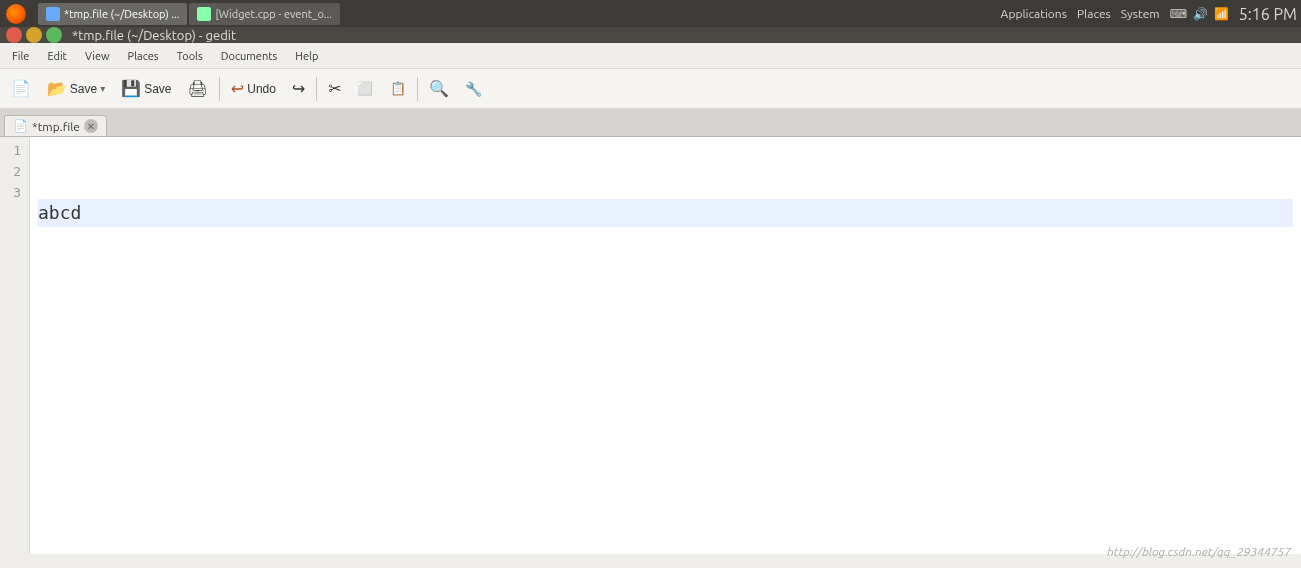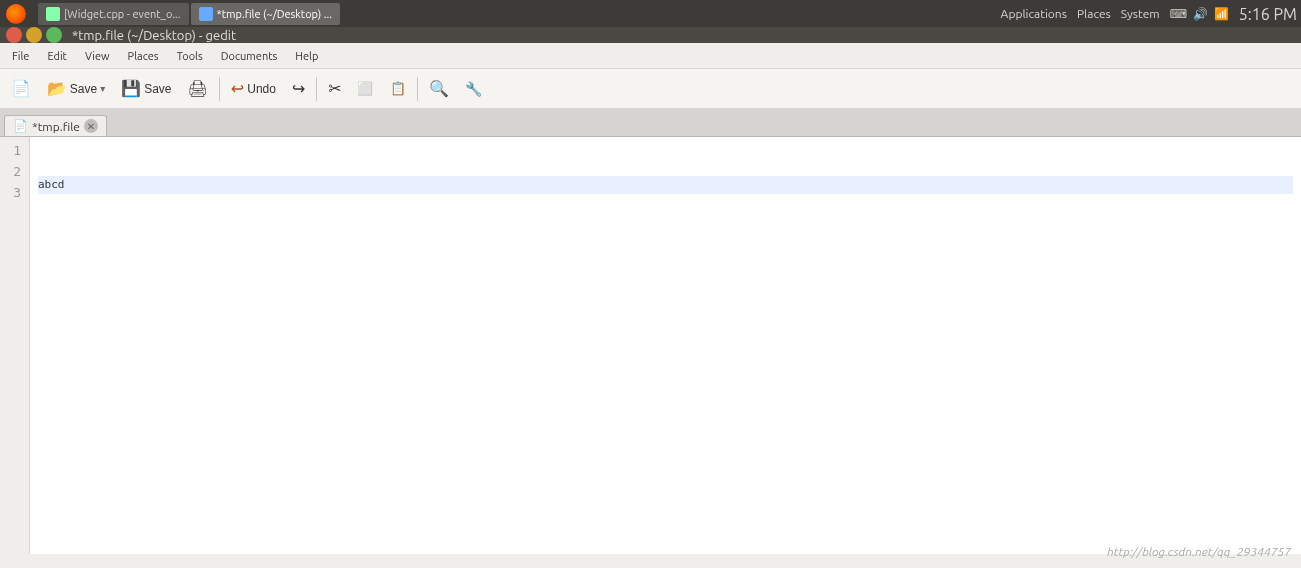--- a/index.html
+++ b/index.html
@@ -214,21 +214,21 @@
       font-size: 13px;
       border-right: 1px solid #d8d6d0;
       min-width: 30px;
       text-align: right;
       line-height: 1.6;
       user-select: none;
     }
     .code-content {
       padding: 4px 8px;
       font-family: monospace;
-      font-size: 11px;
+      font-size: 18px;
       line-height: 1.6;
       flex: 1;
       color: #333;
       white-space: pre;
       border-radius: 10px;
     }
     .line-highlight {
       background: #e8f0ff;
     }
 
@@ -244,27 +244,27 @@
   </style>
 </head>
 <body>
 
 <div class="top-panel">
   <div class="top-panel-left">
     <div class="firefox-btn">
       <div class="firefox-icon"></div>
     </div>
     <div class="taskbar-tabs">
+      <div class="taskbar-tab active">
+        <div class="tab-icon2"></div>
+        <span>*tmp.file (~/Desktop) ...</span>
+      </div>
       <div class="taskbar-tab">
         <div class="tab-icon"></div>
         <span>[Widget.cpp - event_o...</span>
-      </div>
-      <div class="taskbar-tab active">
-        <div class="tab-icon2"></div>
-        <span>*tmp.file (~/Desktop) ...</span>
       </div>
     </div>
   </div>
   <div class="top-panel-right">
     <span style="cursor:pointer;">Applications</span>
     <span style="cursor:pointer;">Places</span>
     <span style="cursor:pointer;">System</span>
     <div class="sys-tray">
       <span>⌨</span>
       <span style="cursor:pointer;">🔊</span>

